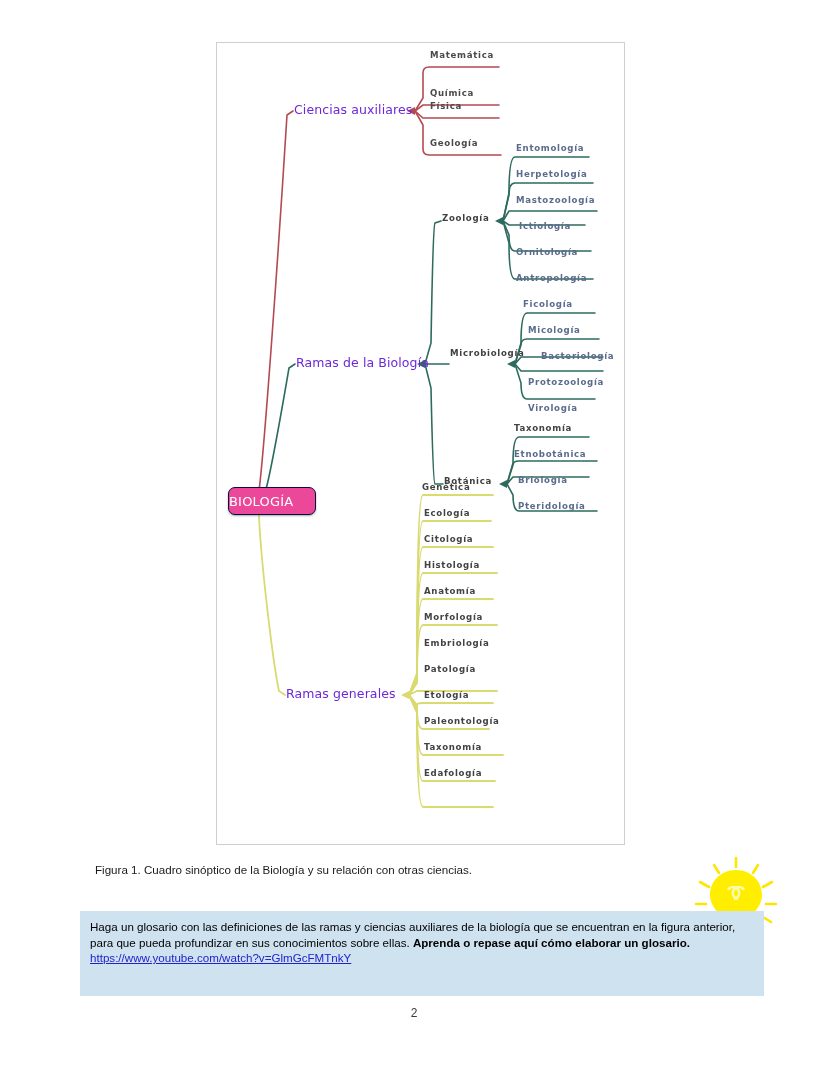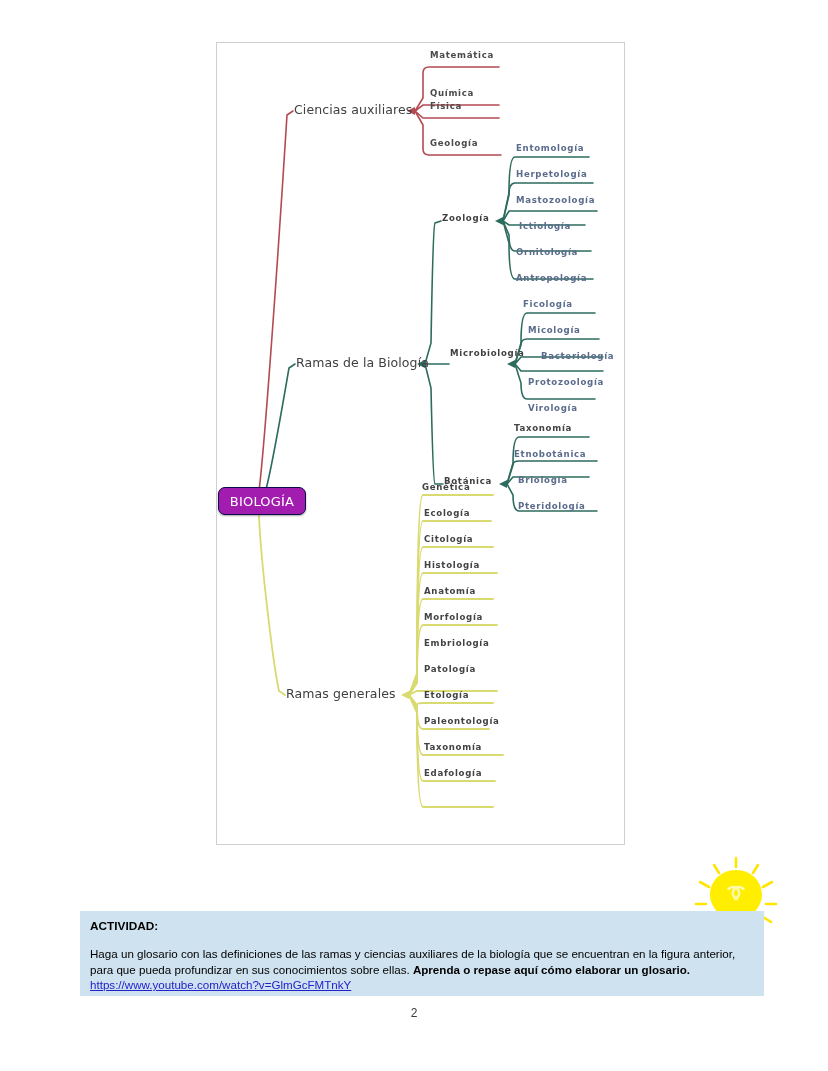--- a/index.html
+++ b/index.html
@@ -33,21 +33,21 @@
   }
 
   
   .node-label {
     position: absolute;
     white-space: nowrap;
     line-height: 1;
   }
   .lvl1 {
     font-size: 12.5px;
-    color: #404040;
+    color: #6d28d9;
     font-family: "DejaVu Sans", sans-serif;
     letter-spacing: .1px;
   }
   .lvl2 {
     font-size: 8.6px;
     font-weight: bold;
     color: #3f3f3f;
     font-family: "DejaVu Sans", sans-serif;
     letter-spacing: .7px;
   }
@@ -69,31 +69,30 @@
     font-size: 8.6px;
     font-weight: bold;
     color: #434343;
     font-family: "DejaVu Sans", sans-serif;
     letter-spacing: .7px;
   }
 
   
   #root-node {
     position: absolute;
-    left: 218px;
+    left: 228px;
     top: 487px;
     width: 86px;
     height: 26px;
-    background: #a21caf;
+    background: #ec4899;
     border: 1.5px solid #0b0b4a;
     border-radius: 7px;
     box-shadow: 0 1px 2px rgba(0,0,0,.35);
     display: flex;
     align-items: center;
-    justify-content: center;
   }
   #root-node span {
     color: #ffffff;
     font-size: 13px;
     font-family: "DejaVu Sans", sans-serif;
     letter-spacing: .2px;
   }
 
   
   #figure-caption {
@@ -277,20 +276,21 @@
   <div class="node-label lvl3-dark" style="left:207px; top:674px;">Paleontología</div>
   <div class="node-label lvl3-dark" style="left:207px; top:700px;">Taxonomía</div>
   <div class="node-label lvl3-dark" style="left:207px; top:726px;">Edafología</div>
 </div>
 
 <div id="root-node">
   <span>BIOLOGÍA</span>
 </div>
 
 <div id="figure-caption">
+  <div>Figura 1. Cuadro sinóptico de la Biología y su relación con otras ciencias.</div>
 </div>
 
 <svg id="lightbulb" viewBox="0 0 96 86">
   <g stroke="#ffe600" stroke-width="2.6" stroke-linecap="round">
     <line x1="48" y1="2" x2="48" y2="11"></line>
     <line x1="26" y1="9" x2="31" y2="17"></line>
     <line x1="70" y1="9" x2="65" y2="17"></line>
     <line x1="12" y1="26" x2="21" y2="31"></line>
     <line x1="84" y1="26" x2="75" y2="31"></line>
     <line x1="8" y1="48" x2="18" y2="48"></line>
@@ -302,21 +302,20 @@
   <path d="M40 34 a6 6 0 1 1 6 9 M56 34 a6 6 0 1 0 -6 9" fill="none" stroke="#fffbb0" stroke-width="2.4"></path>
   <g stroke="#6b6b6b" stroke-width="2.4" stroke-linecap="round">
     <line x1="36" y1="68" x2="60" y2="68"></line>
     <line x1="37" y1="73" x2="59" y2="73"></line>
     <line x1="39" y1="78" x2="57" y2="78"></line>
     <line x1="42" y1="83" x2="54" y2="83"></line>
   </g>
 </svg>
 
 <div id="activity-box">
-  <div id="activity-title">ACTIVIDAD:</div>
   <div id="activity-body">
     <span>Haga un glosario con las definiciones de las ramas y ciencias auxiliares de la biología que se encuentran en</span>
     <span>la figura anterior, para que pueda profundizar en sus conocimientos sobre ellas.</span>
     <span id="activity-cta">Aprenda o repase aquí cómo elaborar un glosario.</span>
     <a id="activity-link" href="#">https://www.youtube.com/watch?v=GlmGcFMTnkY</a>
   </div>
 </div>
 
 <div id="page-number">2</div>
 

